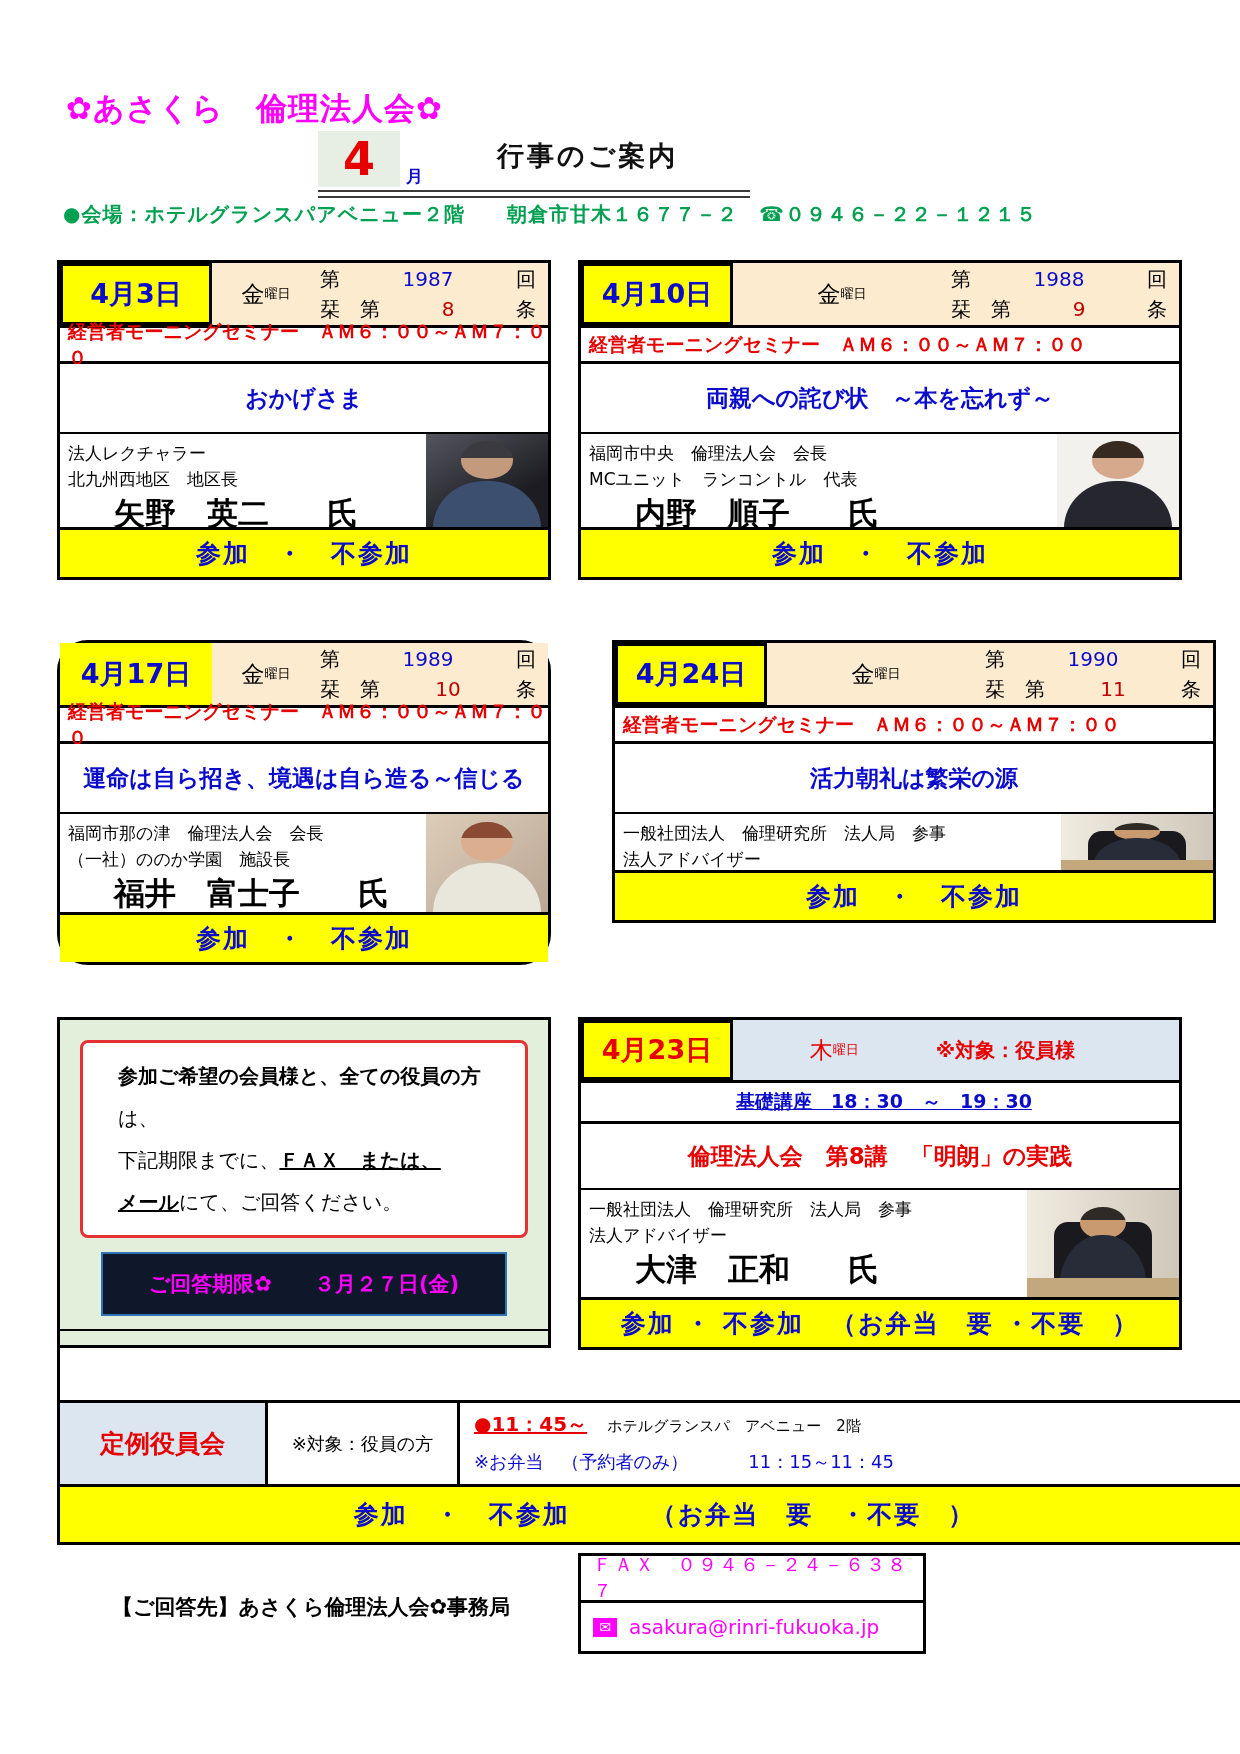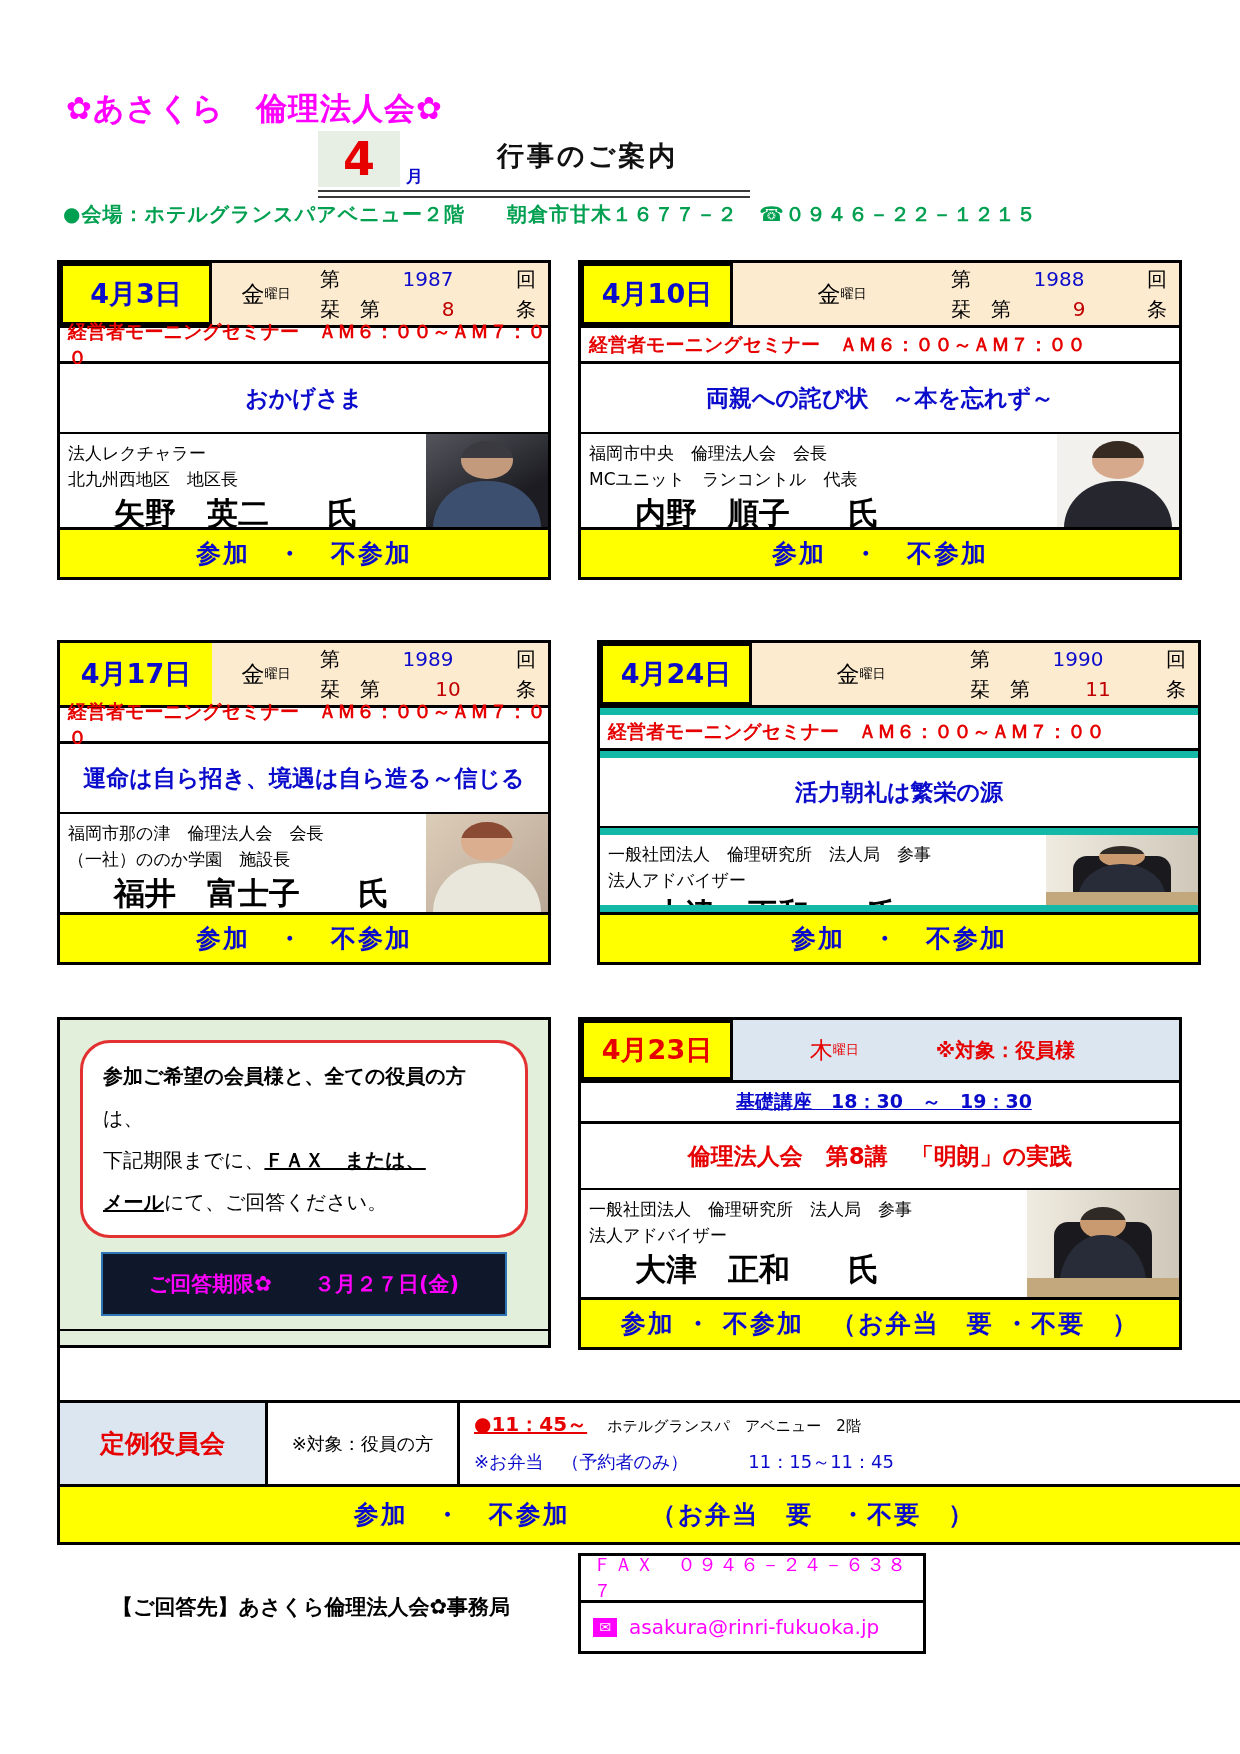--- a/index.html
+++ b/index.html
@@ -14,22 +14,22 @@
   .heading{position:absolute;left:497px;top:138px;font-size:27px;font-weight:bold;color:#111;letter-spacing:3px;}
   .heading-rule{position:absolute;left:318px;top:190px;width:432px;height:4px;
                 border-top:2px solid #3a3a3a;border-bottom:2px solid #3a3a3a;}
   .venue{position:absolute;left:63px;top:201px;font-size:20px;font-weight:bold;color:#00a050;letter-spacing:1px;}
 
   
   .card{position:absolute;background:#14b8a6;border:3px solid #000;box-sizing:border-box;
         display:flex;flex-direction:column;justify-content:flex-end;}
   .card.c1{left:57px;top:260px;width:494px;height:320px;}
   .card.c2{left:578px;top:260px;width:604px;height:320px;}
-  .card.c3{left:57px;top:640px;width:494px;height:325px;}
-  .card.c4{left:597px;top:640px;width:604px;height:325px;gap:7px;}
+  .card.c3{left:57px;top:640px;width:494px;height:325px;border-radius:31px;}
+  .card.c4{left:612px;top:640px;width:604px;height:283px;}
   .card.c5{left:578px;top:1017px;width:604px;height:333px;}
 
   .c-head{background:#fdebd0;display:flex;align-items:stretch;border-bottom:3px solid #000;height:62px;flex:none;}
   .c-head.blue{background:#dce6f1;height:60px;}
   .datebox{width:152px;flex:none;background:#ffff00;border:3px solid #000;box-sizing:border-box;
            display:flex;align-items:center;justify-content:center;font-size:27px;font-weight:bold;color:#0b0bcb;}
   .datebox.noborder{border:none;}
   .datebox.red{color:#e60000;}
   .dayarea{flex:1;display:flex;align-items:center;justify-content:center;color:#000;}
   .day-big{font-size:23px;}
@@ -80,22 +80,22 @@
   .photo-fukui .ph-body{background:#e9e7db;}
   .photo-otsu{background:linear-gradient(90deg,#f0ebe0,#cfc8ba);}
   .photo-otsu .ph-chair{width:64%;height:60%;left:18%;top:30%;background:#1a1a1e;border-radius:14px 14px 0 0;}
   .photo-otsu .ph-head{width:30%;left:35%;top:16%;height:30%;background:linear-gradient(#2f2a26 40%,#c9996f 40%);}
   .photo-otsu .ph-body{width:58%;left:21%;top:42%;background:#272c38;}
   .photo-otsu .ph-desk{height:18%;background:#c3a87d;}
 
   
   .greenbox{position:absolute;left:57px;top:1017px;width:494px;height:331px;background:#e2efda;
             border:3px solid #000;box-sizing:border-box;display:flex;flex-direction:column;}
-  .redbox{margin:20px 20px 0;background:#fff;border:3px solid #e33030;border-radius:30px;
-          padding:12px 20px;font-size:20px;line-height:2.1;color:#000;}
+  .redbox{margin:20px 20px 0;background:#fff;border:3px solid #e33030;border-radius:8px;
+          padding:12px 35px;font-size:20px;line-height:2.1;color:#000;}
   .nb{font-weight:bold;}
   .nu{font-weight:bold;text-decoration:underline;}
   .deadline{margin:14px auto 0;width:402px;height:60px;background:#0f172a;border:2px solid #2e75b6;
             display:flex;align-items:center;justify-content:center;color:#ff00ff;font-weight:bold;font-size:21px;}
   .greenstrip{margin-top:13px;border-top:2px solid #000;flex:1;}
 
   
   .vjoint{position:absolute;left:57px;top:1348px;height:52px;width:0;border-left:3px solid #000;}
 
   

